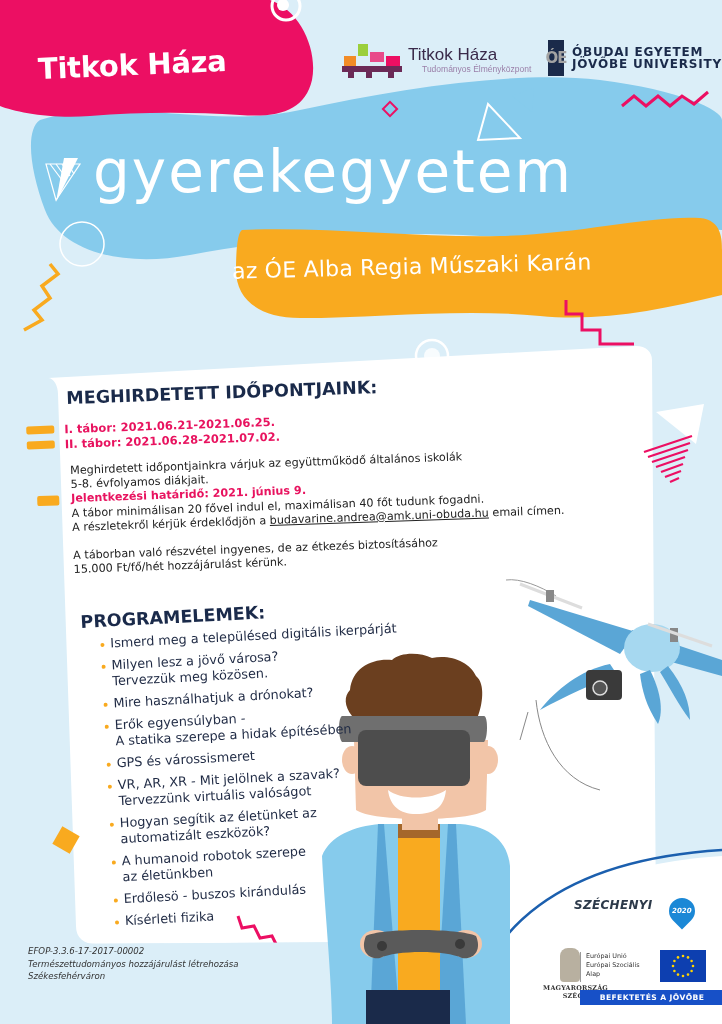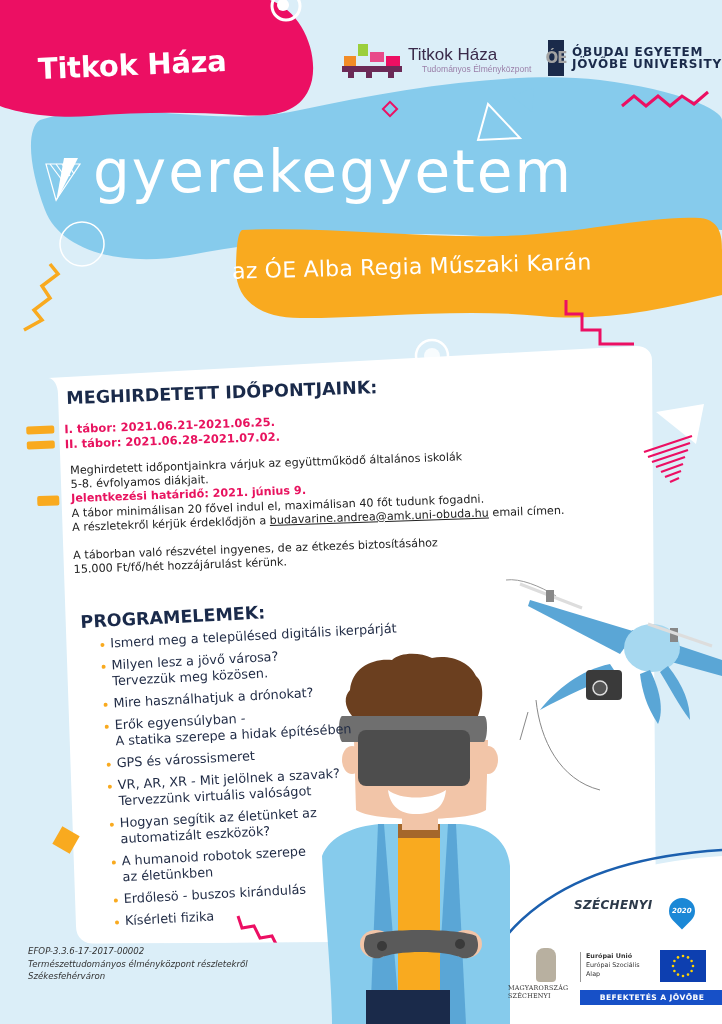--- a/index.html
+++ b/index.html
@@ -38,27 +38,27 @@
   .prog-list { left:100px; top:636px; transform:rotate(-3deg); transform-origin:left top; font-family:"DejaVu Sans", sans-serif; font-size:12.8px; color:#1f2a44; line-height:16px; list-style:none; width:300px; }
   .prog-list li { position:relative; padding-left:10px; margin-bottom:6px; }
   .prog-list li::before { content:""; position:absolute; left:0; top:7px; width:4px; height:4px; border-radius:50%; background:#f9aa1f; }
 
   
   .footnote { left:28px; top:945px; font-family:"DejaVu Sans", sans-serif; font-style:italic; font-size:8.6px; color:#333; line-height:12.5px; }
   .szechenyi { left:574px; top:898px; display:flex; align-items:flex-start; gap:16px;font-style:italic; }
   .sz-text { font-family:"DejaVu Sans", sans-serif; font-weight:bold; font-size:12px; color:#2d3a4a; letter-spacing:0.3px; }
   .sz-pin { width:26px; height:26px; border-radius:50% 50% 50% 0; transform:rotate(-45deg); background:#1b88d6; display:flex; align-items:center; justify-content:center; }
   .sz-pin span { transform:rotate(45deg); font-family:"DejaVu Sans", sans-serif; font-size:7px; color:#fff; font-weight:bold; }
-  .gov { left:508px; top:948px; width:76px; text-align:left; }
+  .gov { left:532px; top:948px; width:76px; text-align:right;font-weight:bold; }
   .gov-crest { width:20px; height:34px; margin:0 auto 2px; background:#b8b0a0; border-radius:8px 8px 4px 4px; position:relative; }
   .gov-text { font-family:"DejaVu Serif", serif; font-size:6.4px; color:#333; line-height:8px; letter-spacing:0.2px; }
   .eu-block { left:580px; top:950px; }
   .eu-line { width:1px; height:30px; background:#999; position:absolute; left:0; top:2px; }
   .eu-text { position:absolute; left:6px; top:2px; font-family:"DejaVu Sans", sans-serif; font-size:6.4px; color:#333; line-height:9px; width:80px; }
-  .eu-text b { font-weight:bold;margin-top:40px; }
+  .eu-text b { font-weight:normal;margin-top:40px; }
   .eu-flag { position:absolute; left:80px; top:0; width:46px; height:32px; background:#0d3fb0; }
   .eu-bar { position:absolute; left:0; top:40px; width:144px; height:15px; background:#1750c7; color:#fff; font-family:"DejaVu Sans", sans-serif; font-weight:bold; font-size:7.6px; display:flex; align-items:center; justify-content:center; letter-spacing:0.4px; }
 </style>
 </head>
 <body>
 
 <svg class="abs" width="722" height="1024" style="left:0;top:0;">
 
   <path d="M40,120 C120,95 210,130 300,110 C400,88 520,70 600,80 C680,90 722,110 722,120 L722,230 C640,225 560,240 480,236 C380,230 280,238 190,255 C120,268 60,250 45,210 C30,170 25,130 40,120 Z" fill="#86cbec"></path>
 
@@ -254,21 +254,21 @@
   <li>
       <div>Erdőlesö - buszos kirándulás</div>
     </li>
   <li>
       <div>Kísérleti fizika</div>
     </li>
 </ul>
 
 <div class="abs footnote">
   <div>EFOP-3.3.6-17-2017-00002</div>
-  <div>Természettudományos élményközpont részletekről</div>
+  <div>Természettudományos hozzájárulást létrehozása</div>
   <div>Székesfehérváron</div>
 </div>
 
 <div class="abs szechenyi">
   <span class="sz-text">SZÉCHENYI</span>
   <span class="sz-pin">
       <span>2020</span>
     </span>
 </div>
 

